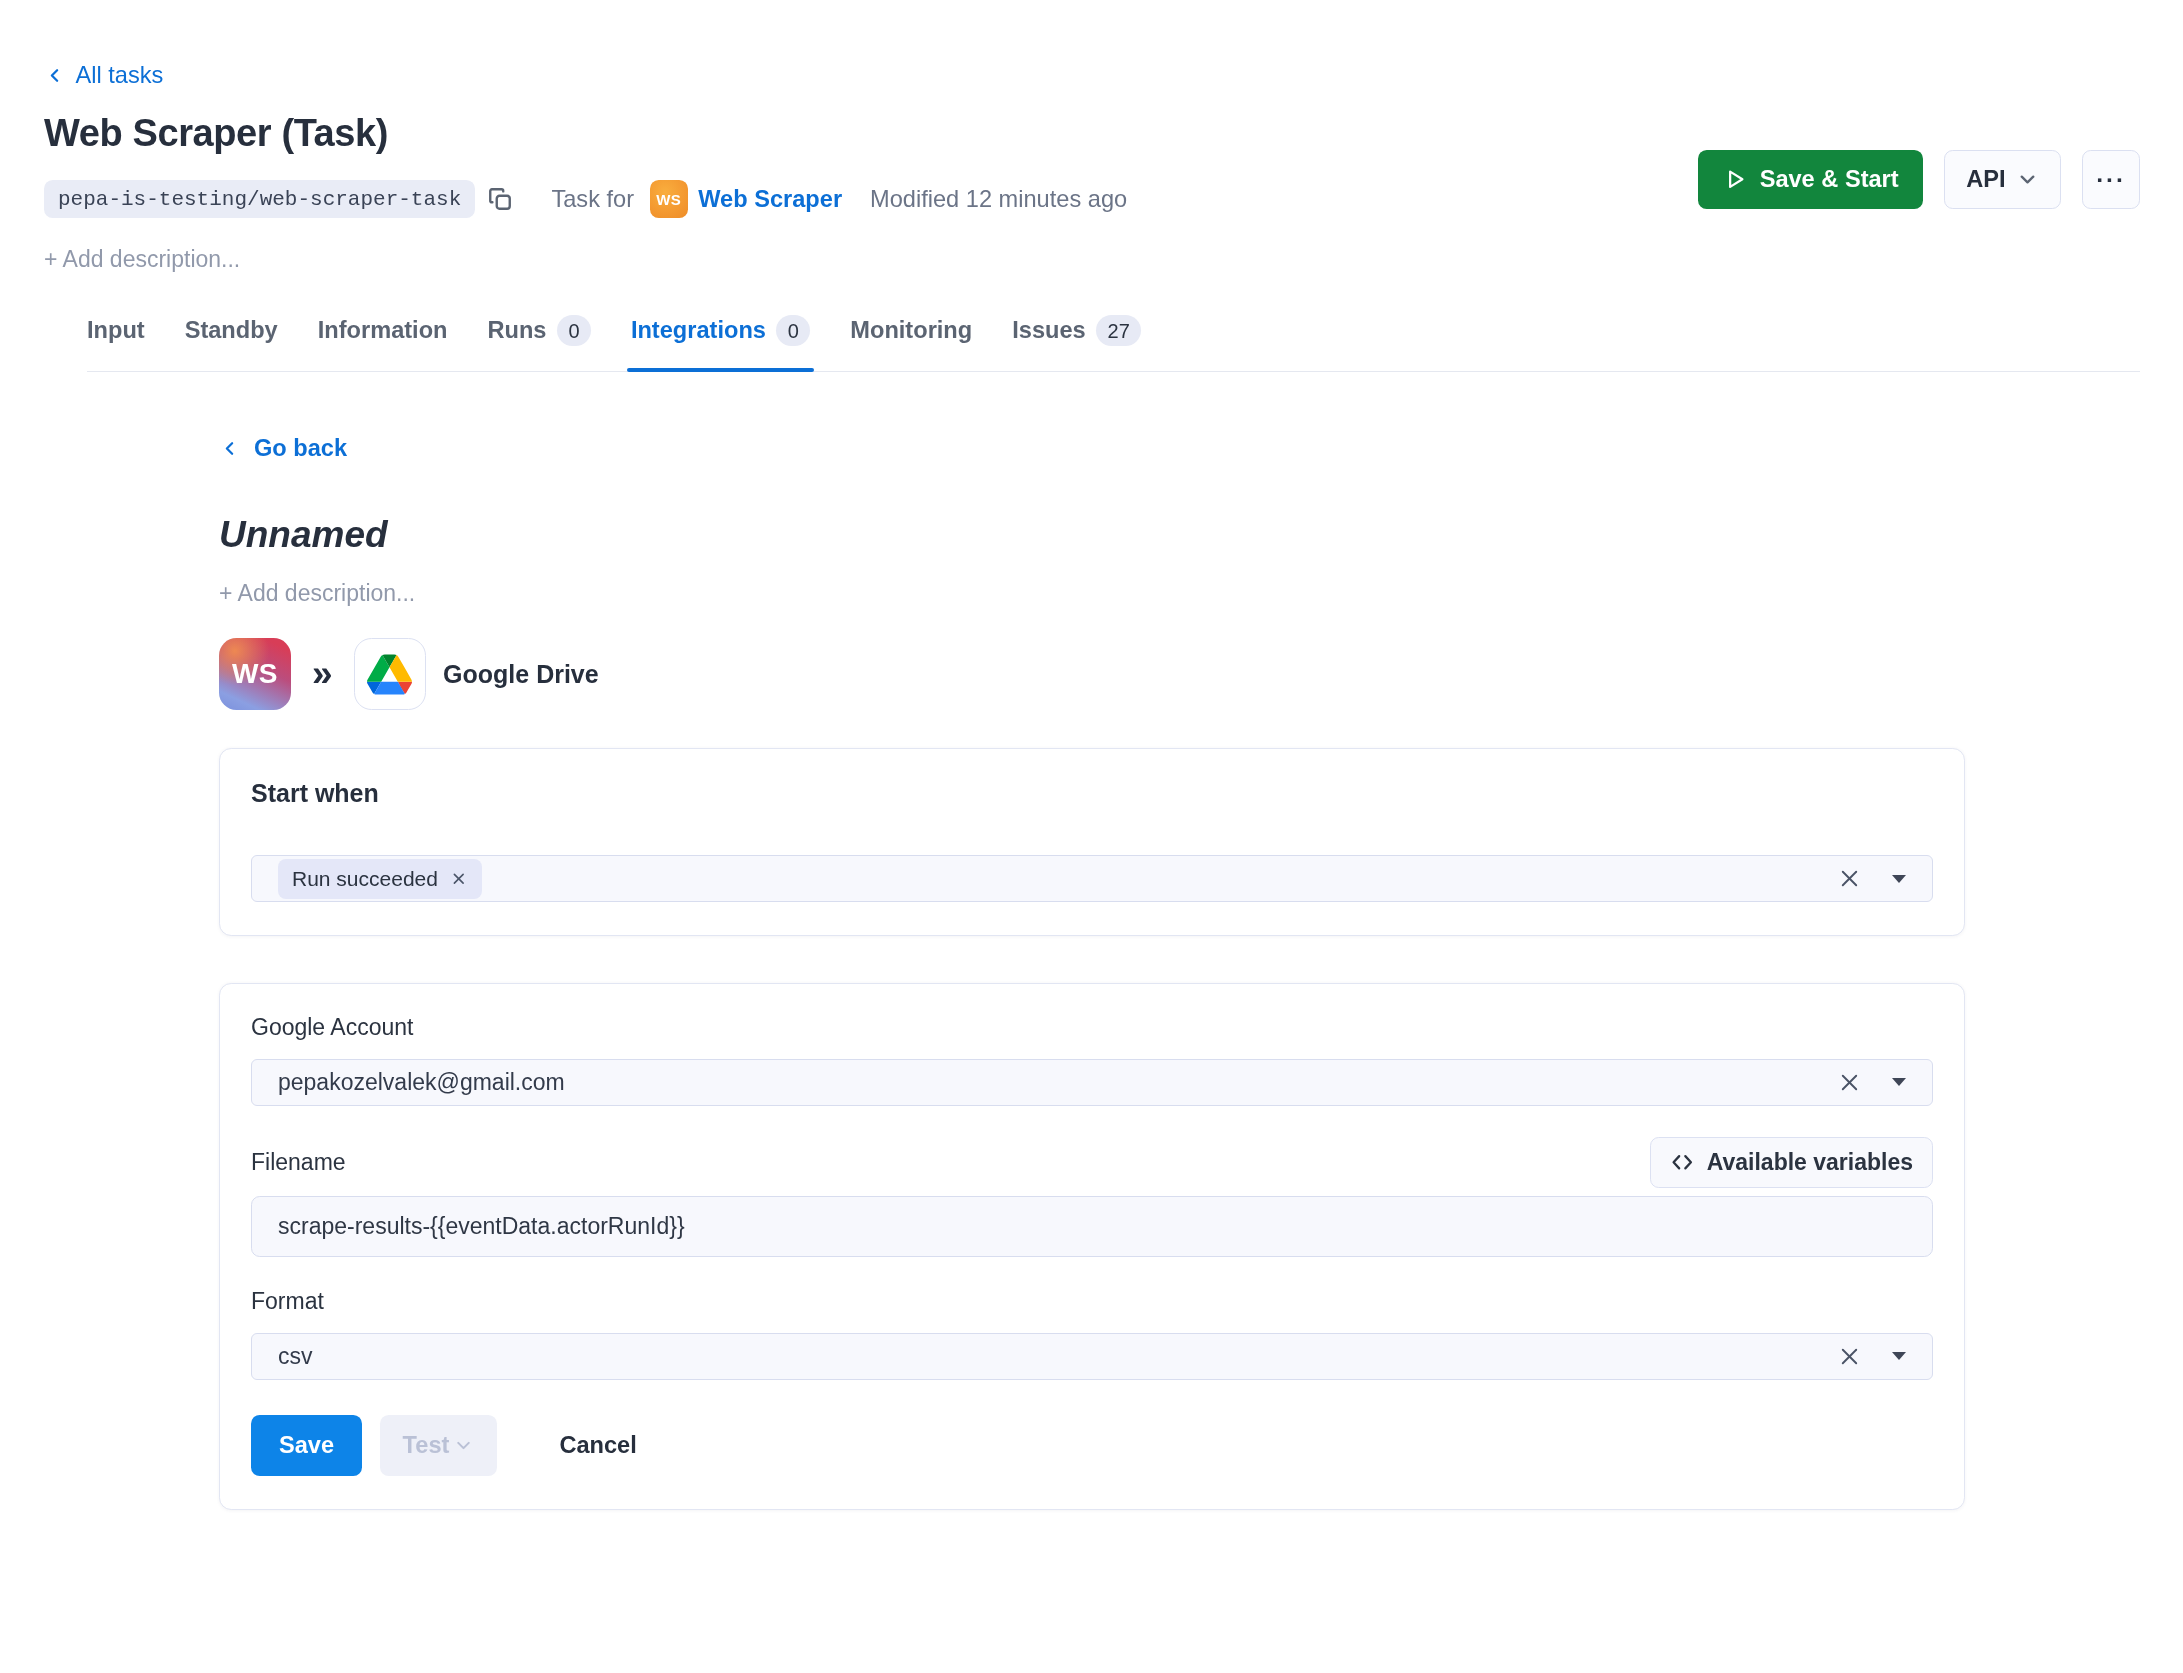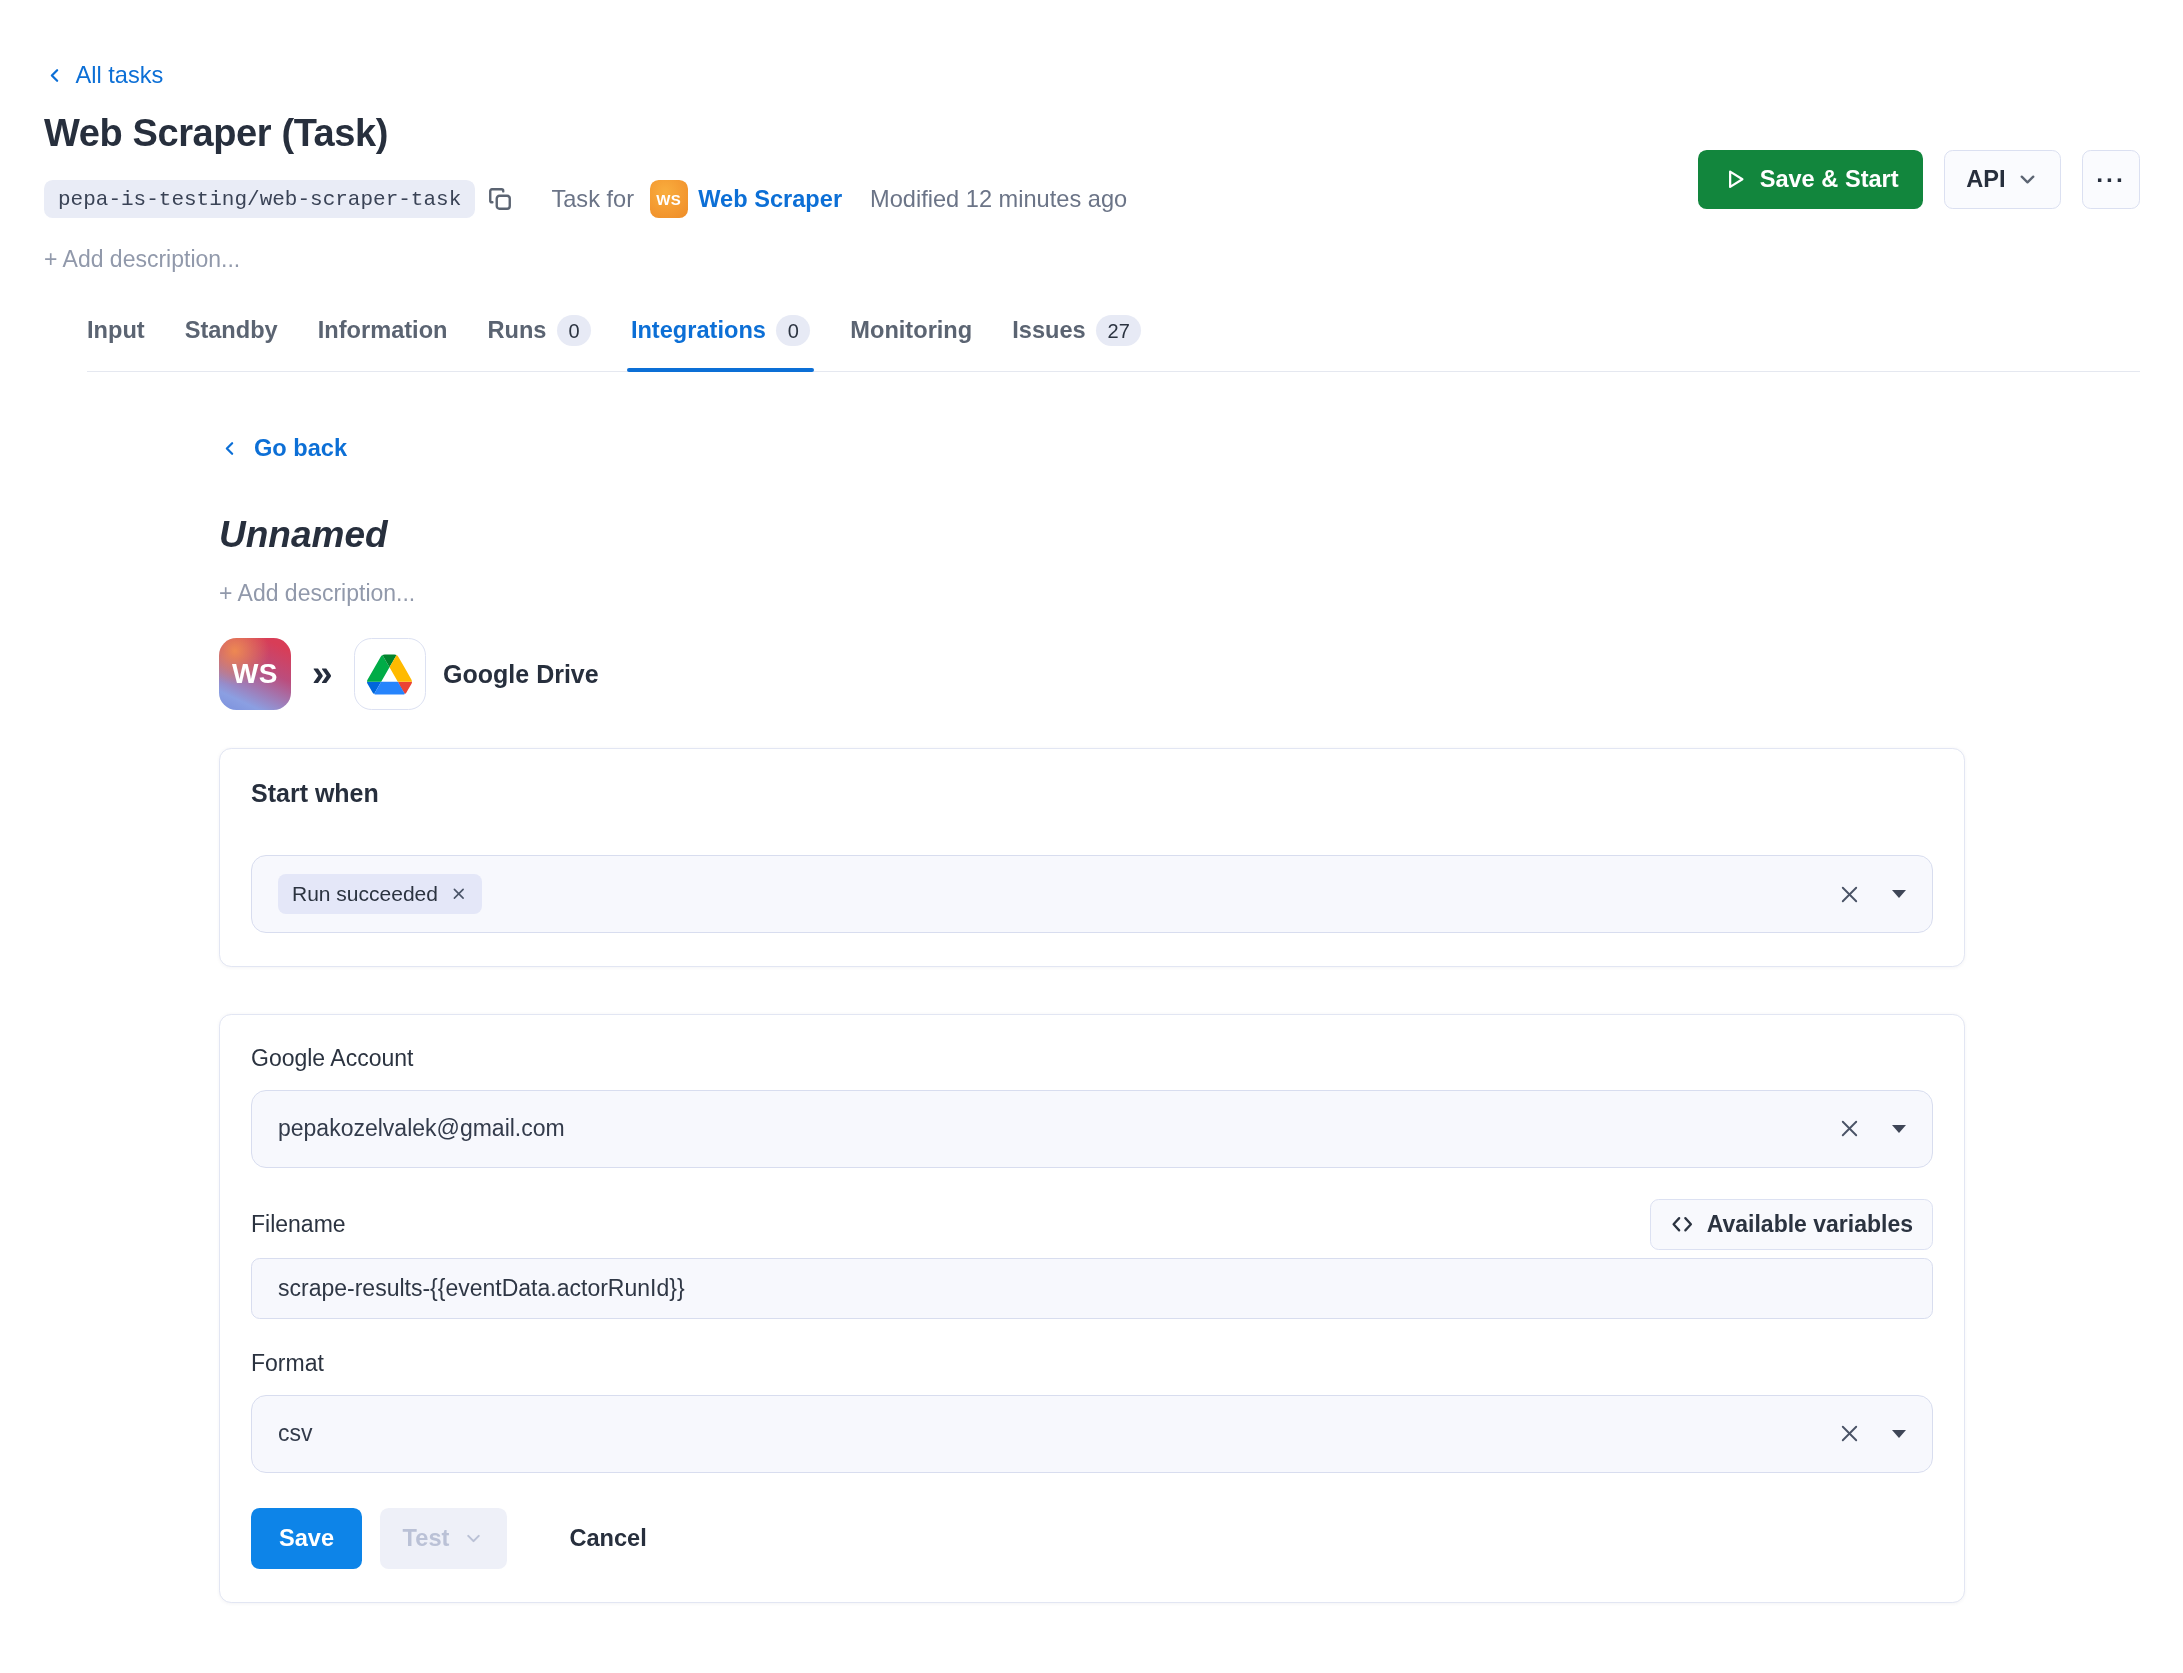--- a/index.html
+++ b/index.html
@@ -91,21 +91,21 @@
     border:1.7px solid #e2e6f3; border-radius:12.2px; background:#fff;
     box-shadow:0 0.9px 3.5px rgba(30,40,80,0.05);
     padding:30px 31px 33px 31px;
   }
   .card-a { margin-top:38px; }
   .card-b { margin-top:47px; }
   .card-title { font-size:25px; font-weight:700; color:#272f3d; }
   .field-label { font-size:23px; font-weight:500; color:#2b3340; }
 
   .select {
-    height:78px; background:#f7f8fd; border:1.7px solid #d8ddef; border-radius:15px;
+    height:47px; background:#f7f8fd; border:1.7px solid #d8ddef; border-radius:6px;
     display:flex; align-items:center; padding:0 26px; cursor:pointer;
   }
   .select .value { font-size:23px; color:#333b4b; }
   .sel-controls { margin-left:auto; display:flex; align-items:center; gap:31px; }
   .caret-down {
     width:0; height:0; border-left:7px solid transparent; border-right:7px solid transparent;
     border-top:8.7px solid #3f4657;
   }
   .tag {
     background:#e4e7f8; border-radius:7.9px; height:40px; padding:0 14px;
@@ -131,21 +131,21 @@
   .lbl-format { display:block; margin-top:31px; }
 
   .btn-row { margin-top:35px; display:flex; align-items:center; }
   .btn-save {
     height:61px; padding:0 28px; border-radius:8.7px; background:#0d84e8; border:none;
     color:#fff; font-size:23.6px; font-weight:700; cursor:pointer;
   }
   .btn-test {
     margin-left:17.5px; height:61px; padding:0 23px; border-radius:8.7px;
     background:#eef0f8; border:none; color:#bac1d6;
-    font-size:23.6px; font-weight:700; display:flex; align-items:center; gap:14px;
+    font-size:23.6px; font-weight:700; display:flex; align-items:center; gap:4px;
     cursor:default;
   }
   .btn-cancel {
     margin-left:56px; background:none; border:none; font-size:23.6px; font-weight:700;
     color:#272f3d; cursor:pointer;
   }
   svg { display:block; }
 </style>
 </head>
 <body>

